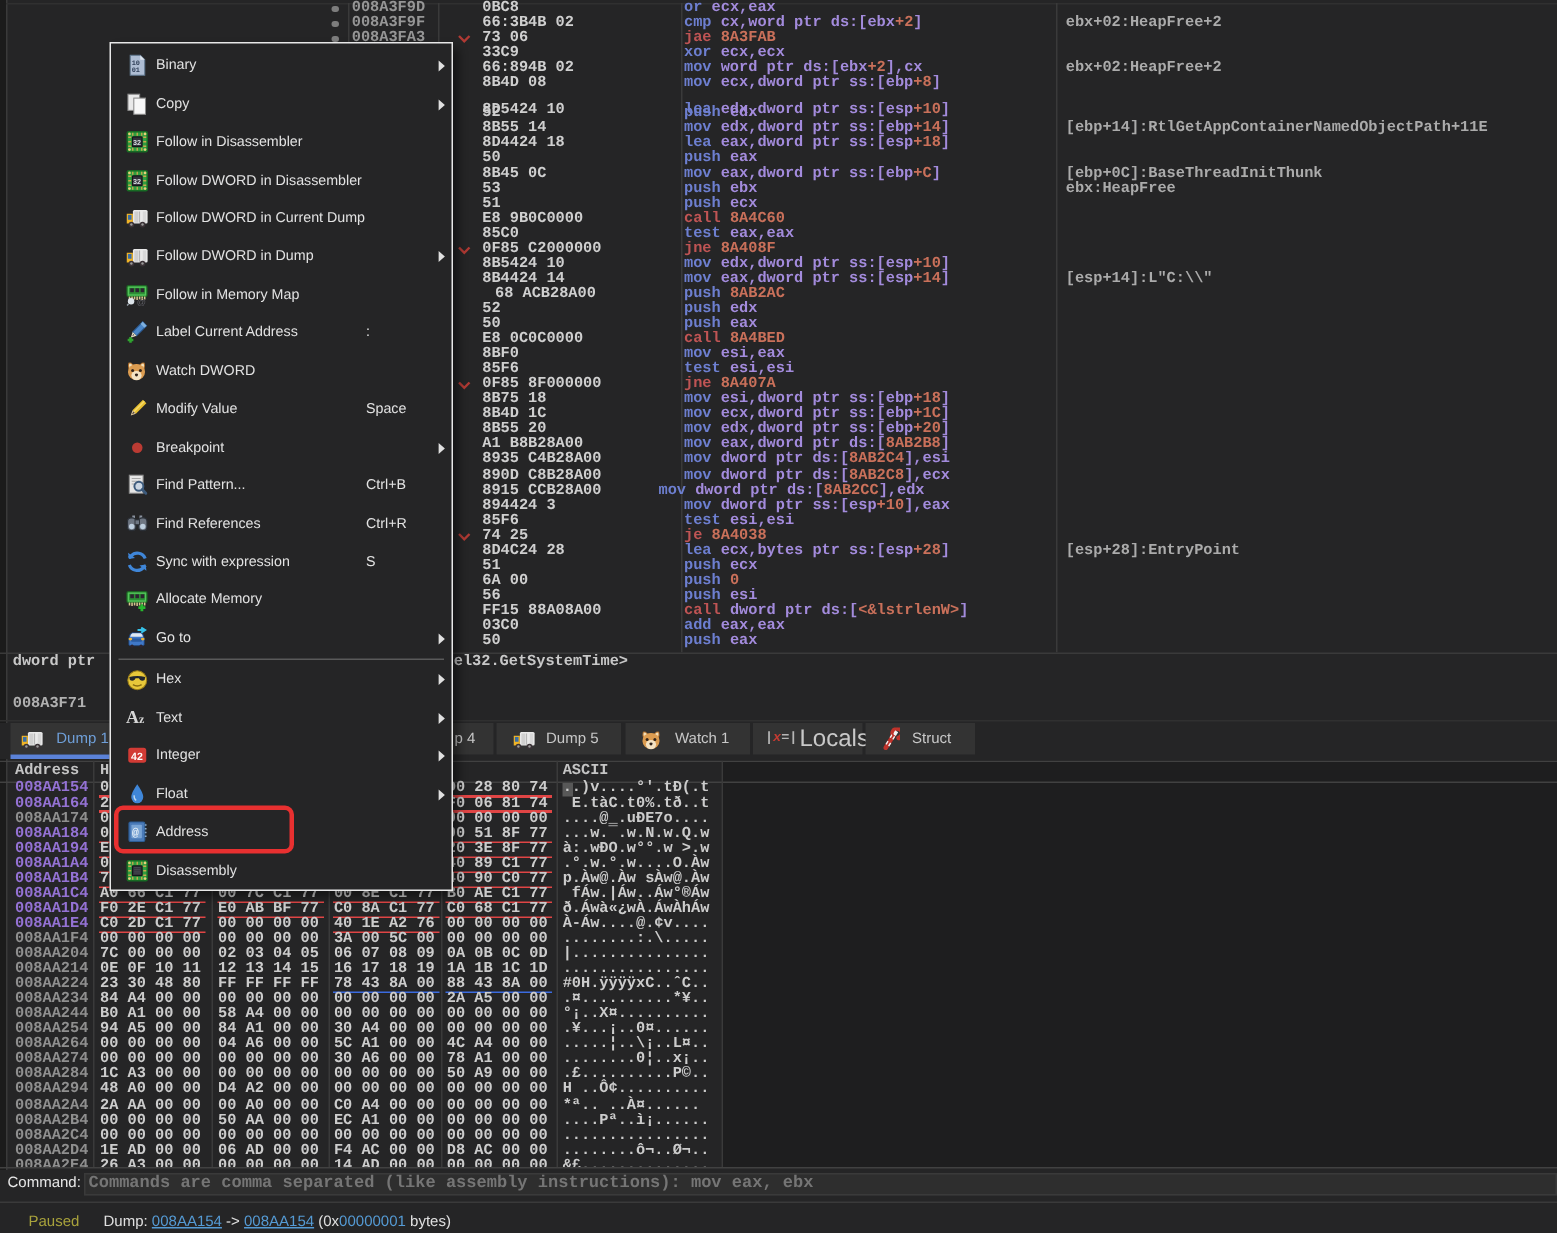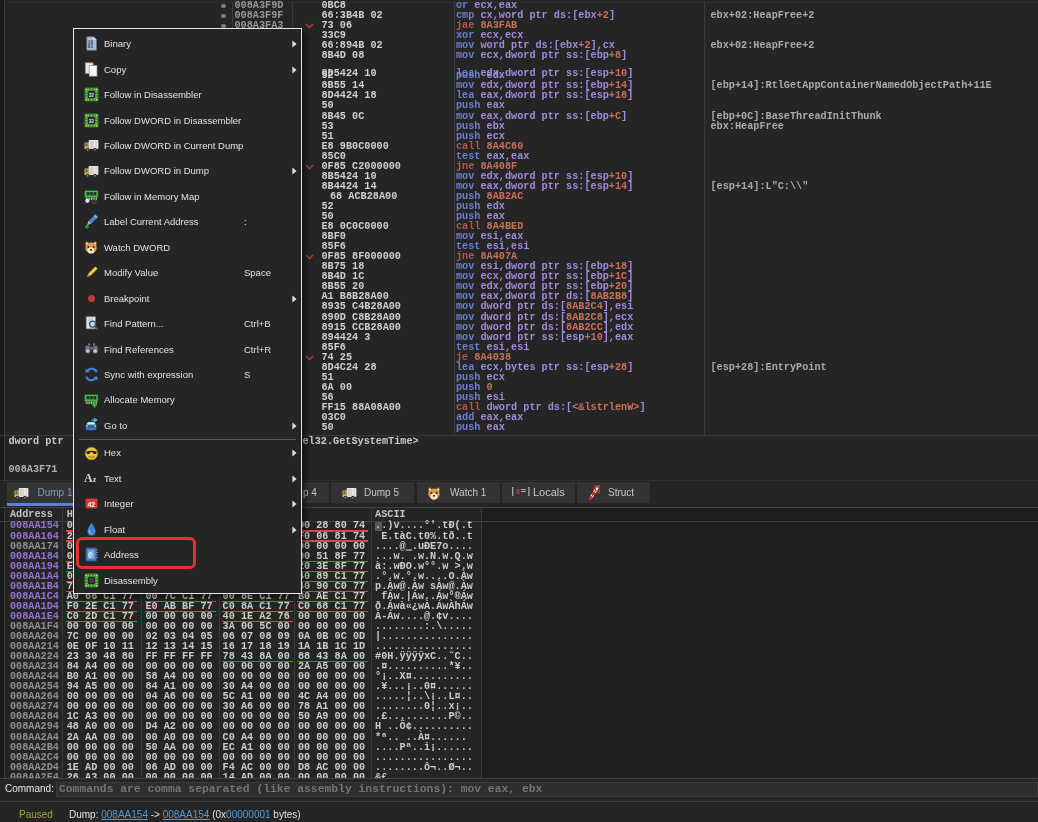--- a/index.html
+++ b/index.html
@@ -61,21 +61,21 @@
 <div class="row mono" style="top:252.20000000000002px"><span class="abs" style="left:321.5px;color:#cfcfcf">0F85 8F000000</span><span class="abs" style="left:456px"><span class="j">jne</span> <span class="n">8A407A</span></span></div>
 <svg class="abs" style="left:305px;top:254.23px" width="9" height="6">
       <polyline points="1,1 4.5,4.5 8,1" fill="none" stroke="#b03a34" stroke-width="1.6"></polyline>
     </svg>
 <div class="row mono" style="top:262.25px"><span class="abs" style="left:321.5px;color:#cfcfcf">8B75 18</span><span class="abs" style="left:456px"><span class="m">mov</span> <span class="o">esi,dword ptr ss:[ebp</span><span class="n">+18</span><span class="o">]</span></span></div>
 <div class="row mono" style="top:272.3px"><span class="abs" style="left:321.5px;color:#cfcfcf">8B4D 1C</span><span class="abs" style="left:456px"><span class="m">mov</span> <span class="o">ecx,dword ptr ss:[ebp</span><span class="n">+1C</span><span class="o">]</span></span></div>
 <div class="row mono" style="top:282.35px"><span class="abs" style="left:321.5px;color:#cfcfcf">8B55 20</span><span class="abs" style="left:456px"><span class="m">mov</span> <span class="o">edx,dword ptr ss:[ebp</span><span class="n">+20</span><span class="o">]</span></span></div>
 <div class="row mono" style="top:292.40000000000003px"><span class="abs" style="left:321.5px;color:#cfcfcf">A1 B8B28A00</span><span class="abs" style="left:456px"><span class="m">mov</span> <span class="o">eax,dword ptr ds:[</span><span class="n">8AB2B8</span><span class="o">]</span></span></div>
 <div class="row mono" style="top:302.45px"><span class="abs" style="left:321.5px;color:#cfcfcf">8935 C4B28A00</span><span class="abs" style="left:456px"><span class="m">mov</span> <span class="o">dword ptr ds:[</span><span class="n">8AB2C4</span><span class="o">],esi</span></span></div>
 <div class="row mono" style="top:312.5px"><span class="abs" style="left:321.5px;color:#cfcfcf">890D C8B28A00</span><span class="abs" style="left:456px"><span class="m">mov</span> <span class="o">dword ptr ds:[</span><span class="n">8AB2C8</span><span class="o">],ecx</span></span></div>
-<div class="row mono" style="top:322.55px"><span class="abs" style="left:321.5px;color:#cfcfcf">8915 CCB28A00</span><span class="abs" style="left:456px"><span class="m">mov</span> <span class="o">dword ptr ds:[</span><span class="n">8AB2CC</span><span class="o">],edx</span></span></div>
+<div class="row mono" style="top:322.55px"><span class="abs" style="left:321.5px;color:#cfcfcf">8915 CCB28A00</span><span class="abs" style="left:439px"><span class="m">mov</span> <span class="o">dword ptr ds:[</span><span class="n">8AB2CC</span><span class="o">],edx</span></span></div>
 <div class="row mono" style="top:332.6px"><span class="abs" style="left:321.5px;color:#cfcfcf">894424 3</span><span class="abs" style="left:456px"><span class="m">mov</span> <span class="o">dword ptr ss:[esp</span><span class="n">+10</span><span class="o">],eax</span></span></div>
 <div class="row mono" style="top:342.65000000000003px"><span class="abs" style="left:321.5px;color:#cfcfcf">85F6</span><span class="abs" style="left:456px"><span class="m">test</span> <span class="o">esi,esi</span></span></div>
 <div class="row mono" style="top:352.7px"><span class="abs" style="left:321.5px;color:#cfcfcf">74 25</span><span class="abs" style="left:456px"><span class="j">je</span> <span class="n">8A4038</span></span></div>
 <svg class="abs" style="left:305px;top:354.72px" width="9" height="6">
       <polyline points="1,1 4.5,4.5 8,1" fill="none" stroke="#b03a34" stroke-width="1.6"></polyline>
     </svg>
 <div class="row mono" style="top:362.75px"><span class="abs" style="left:321.5px;color:#cfcfcf">8D4C24 28</span><span class="abs" style="left:456px"><span class="m">lea</span> <span class="o">ecx,bytes ptr ss:[esp</span><span class="n">+28</span><span class="o">]</span></span><span class="abs" style="left:710.5px;color:#ababab">[esp+28]:EntryPoint</span></div>
 <div class="row mono" style="top:372.8px"><span class="abs" style="left:321.5px;color:#cfcfcf">51</span><span class="abs" style="left:456px"><span class="m">push</span> <span class="o">ecx</span></span></div>
 <div class="row mono" style="top:382.85px"><span class="abs" style="left:321.5px;color:#cfcfcf">6A 00</span><span class="abs" style="left:456px"><span class="m">push</span> <span class="n">0</span></span></div>
 <div class="row mono" style="top:392.90000000000003px"><span class="abs" style="left:321.5px;color:#cfcfcf">56</span><span class="abs" style="left:456px"><span class="m">push</span> <span class="o">esi</span></span></div>
@@ -129,21 +129,21 @@
 <path d="M5 2.4 Q7 0.9 9 2.4 L8 3.4 L6 3.4 Z" fill="#8a5220"></path>
 <ellipse cx="7" cy="7" rx="5.7" ry="5.4" fill="#dc9c50"></ellipse>
 <ellipse cx="7" cy="9.4" rx="3.4" ry="3.1" fill="#f4e3c4"></ellipse>
 <circle cx="4.4" cy="6" r="1" fill="#33241a"></circle>
     <circle cx="9.6" cy="6" r="1" fill="#33241a"></circle>
 <path d="M5.9 8.3 Q7 7.7 8.1 8.3 Q8 10 7 10 Q6 10 5.9 8.3 Z" fill="#33241a"></path>
 </svg>
 <div class="abs" style="left:450px;top:481.5px;height:21.5px;line-height:21.5px;color:#c8c8c8;font-size:10px">Watch 1</div>
 <div class="abs" style="left:502px;top:481.5px;width:73px;height:21.5px;background:#333333"></div>
 <div class="abs mono" style="left:510px;top:482px;height:21.5px;line-height:21px;font-size:9px;color:#b5b5b5">|<span style="color:#c23b32;font-style:italic">x</span>=|</div>
-<div class="abs" style="left:533px;top:481.5px;height:21.5px;line-height:21.5px;color:#c8c8c8;font-size:11px">Locals</div>
+<div class="abs" style="left:533px;top:481.5px;height:21.5px;line-height:21.5px;color:#c8c8c8;font-size:16px">Locals</div>
 <div class="abs" style="left:577px;top:481.5px;width:73px;height:21.5px;background:#333333"></div>
 <svg class="abs" style="left:588px;top:485px" width="12" height="15" viewBox="0 0 12 15">
 <path d="M2.5 13.5 L7.5 5.5 A3.2 3.2 0 1 1 11 7" fill="none" stroke="#c0332b" stroke-width="3" stroke-linecap="round"></path>
 <path d="M3.6 11.8 L4.9 9.7 M6.3 7.4 L7.6 5.4 M8 3.2 L10 4.4" stroke="#f2f2f2" stroke-width="3" stroke-linecap="butt"></path>
 <path d="M2.5 13.5 L7.5 5.5 A3.2 3.2 0 1 1 11 7" fill="none" stroke="#c0332b" stroke-width="1.1"></path>
 </svg>
 <div class="abs" style="left:608px;top:481.5px;height:21.5px;line-height:21.5px;color:#c8c8c8;font-size:10px">Struct</div>
 <div class="abs" style="left:0;top:507px;width:1038px;height:271px;overflow:hidden">
 <div class="abs" style="left:481px;top:0;width:557px;height:271px;background:#1e1e1f"></div>
 <div class="hl" style="left:0;top:0;width:1038px;background:#414141"></div>

